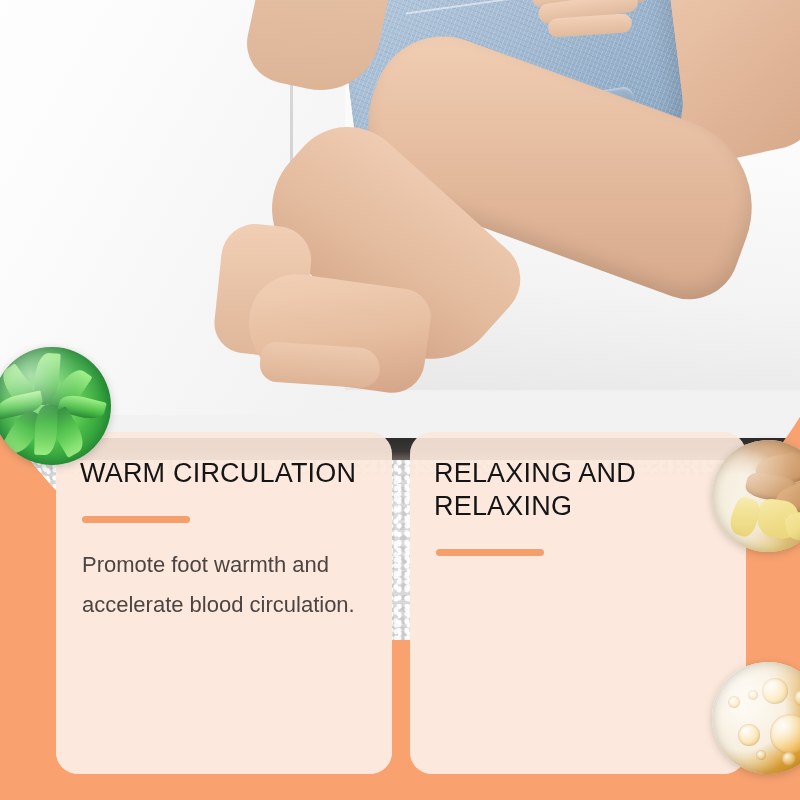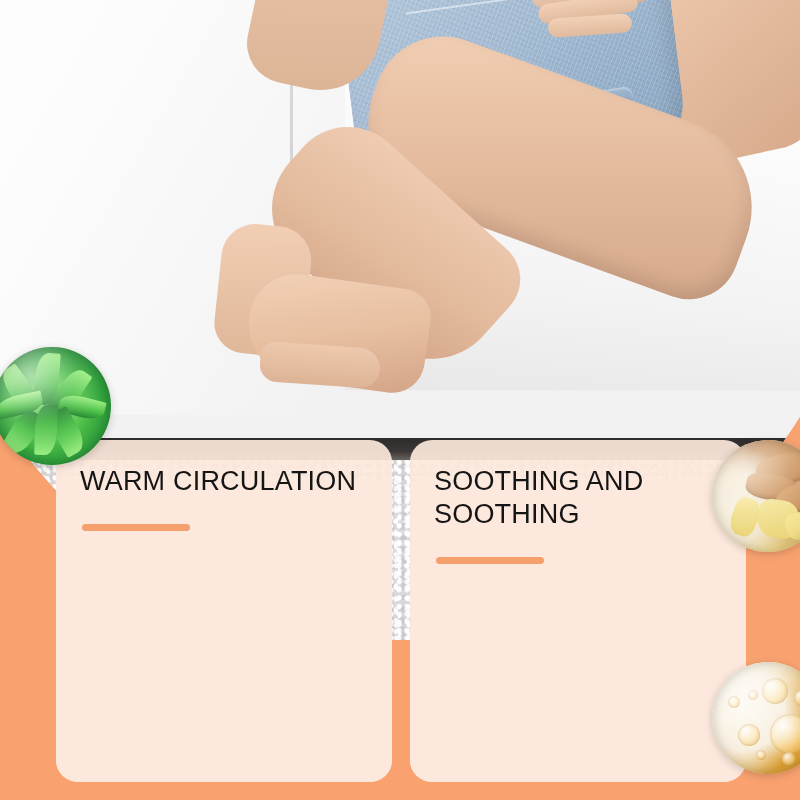--- a/index.html
+++ b/index.html
@@ -349,21 +349,20 @@
 
   
   .card {
     position: absolute;
     top: 432px;
     width: 336px;
     height: 342px;
     border-radius: 22px;
     background: rgba(252, 232, 220, 0.92);
     overflow: hidden;
-    margin-top: 8px;
   }
   #card-left  { left: 56px; }
   #card-right { left: 410px; }
 
   .card-solid {
     position: absolute;
     left: 0; right: 0; bottom: 0;
     height: 300px;
     background: #fce8dc;
   }
@@ -433,27 +432,28 @@
       <div class="floor-shadow"></div>
       <div class="floor-carpet"></div>
     </div>
   </div>
 
   <div class="card" id="card-left">
     <div class="card-solid"></div>
     <div class="card-content">
       <h2 class="card-title">WARM CIRCULATION</h2>
       <div class="card-divider"></div>
+      <p class="card-text">Promote foot warmth and accelerate blood circulation.</p>
     </div>
   </div>
 
   <div class="card" id="card-right">
     <div class="card-solid"></div>
     <div class="card-content">
-      <h2 class="card-title">SOOTHING AND SOOTHING</h2>
+      <h2 class="card-title">RELAXING AND RELAXING</h2>
       <div class="card-divider"></div>
     </div>
   </div>
 
   <div class="badge" id="badge-mugwort">
     <div class="badge-inner mugwort-bg">
       <div class="leaf" style="left:42px;top:6px;width:24px;height:52px;transform:rotate(4deg);"></div>
       <div class="leaf" style="left:16px;top:18px;width:22px;height:48px;transform:rotate(-36deg);"></div>
       <div class="leaf" style="left:66px;top:20px;width:22px;height:48px;transform:rotate(34deg);"></div>
       <div class="leaf" style="left:4px;top:48px;width:46px;height:20px;transform:rotate(-12deg);"></div>

